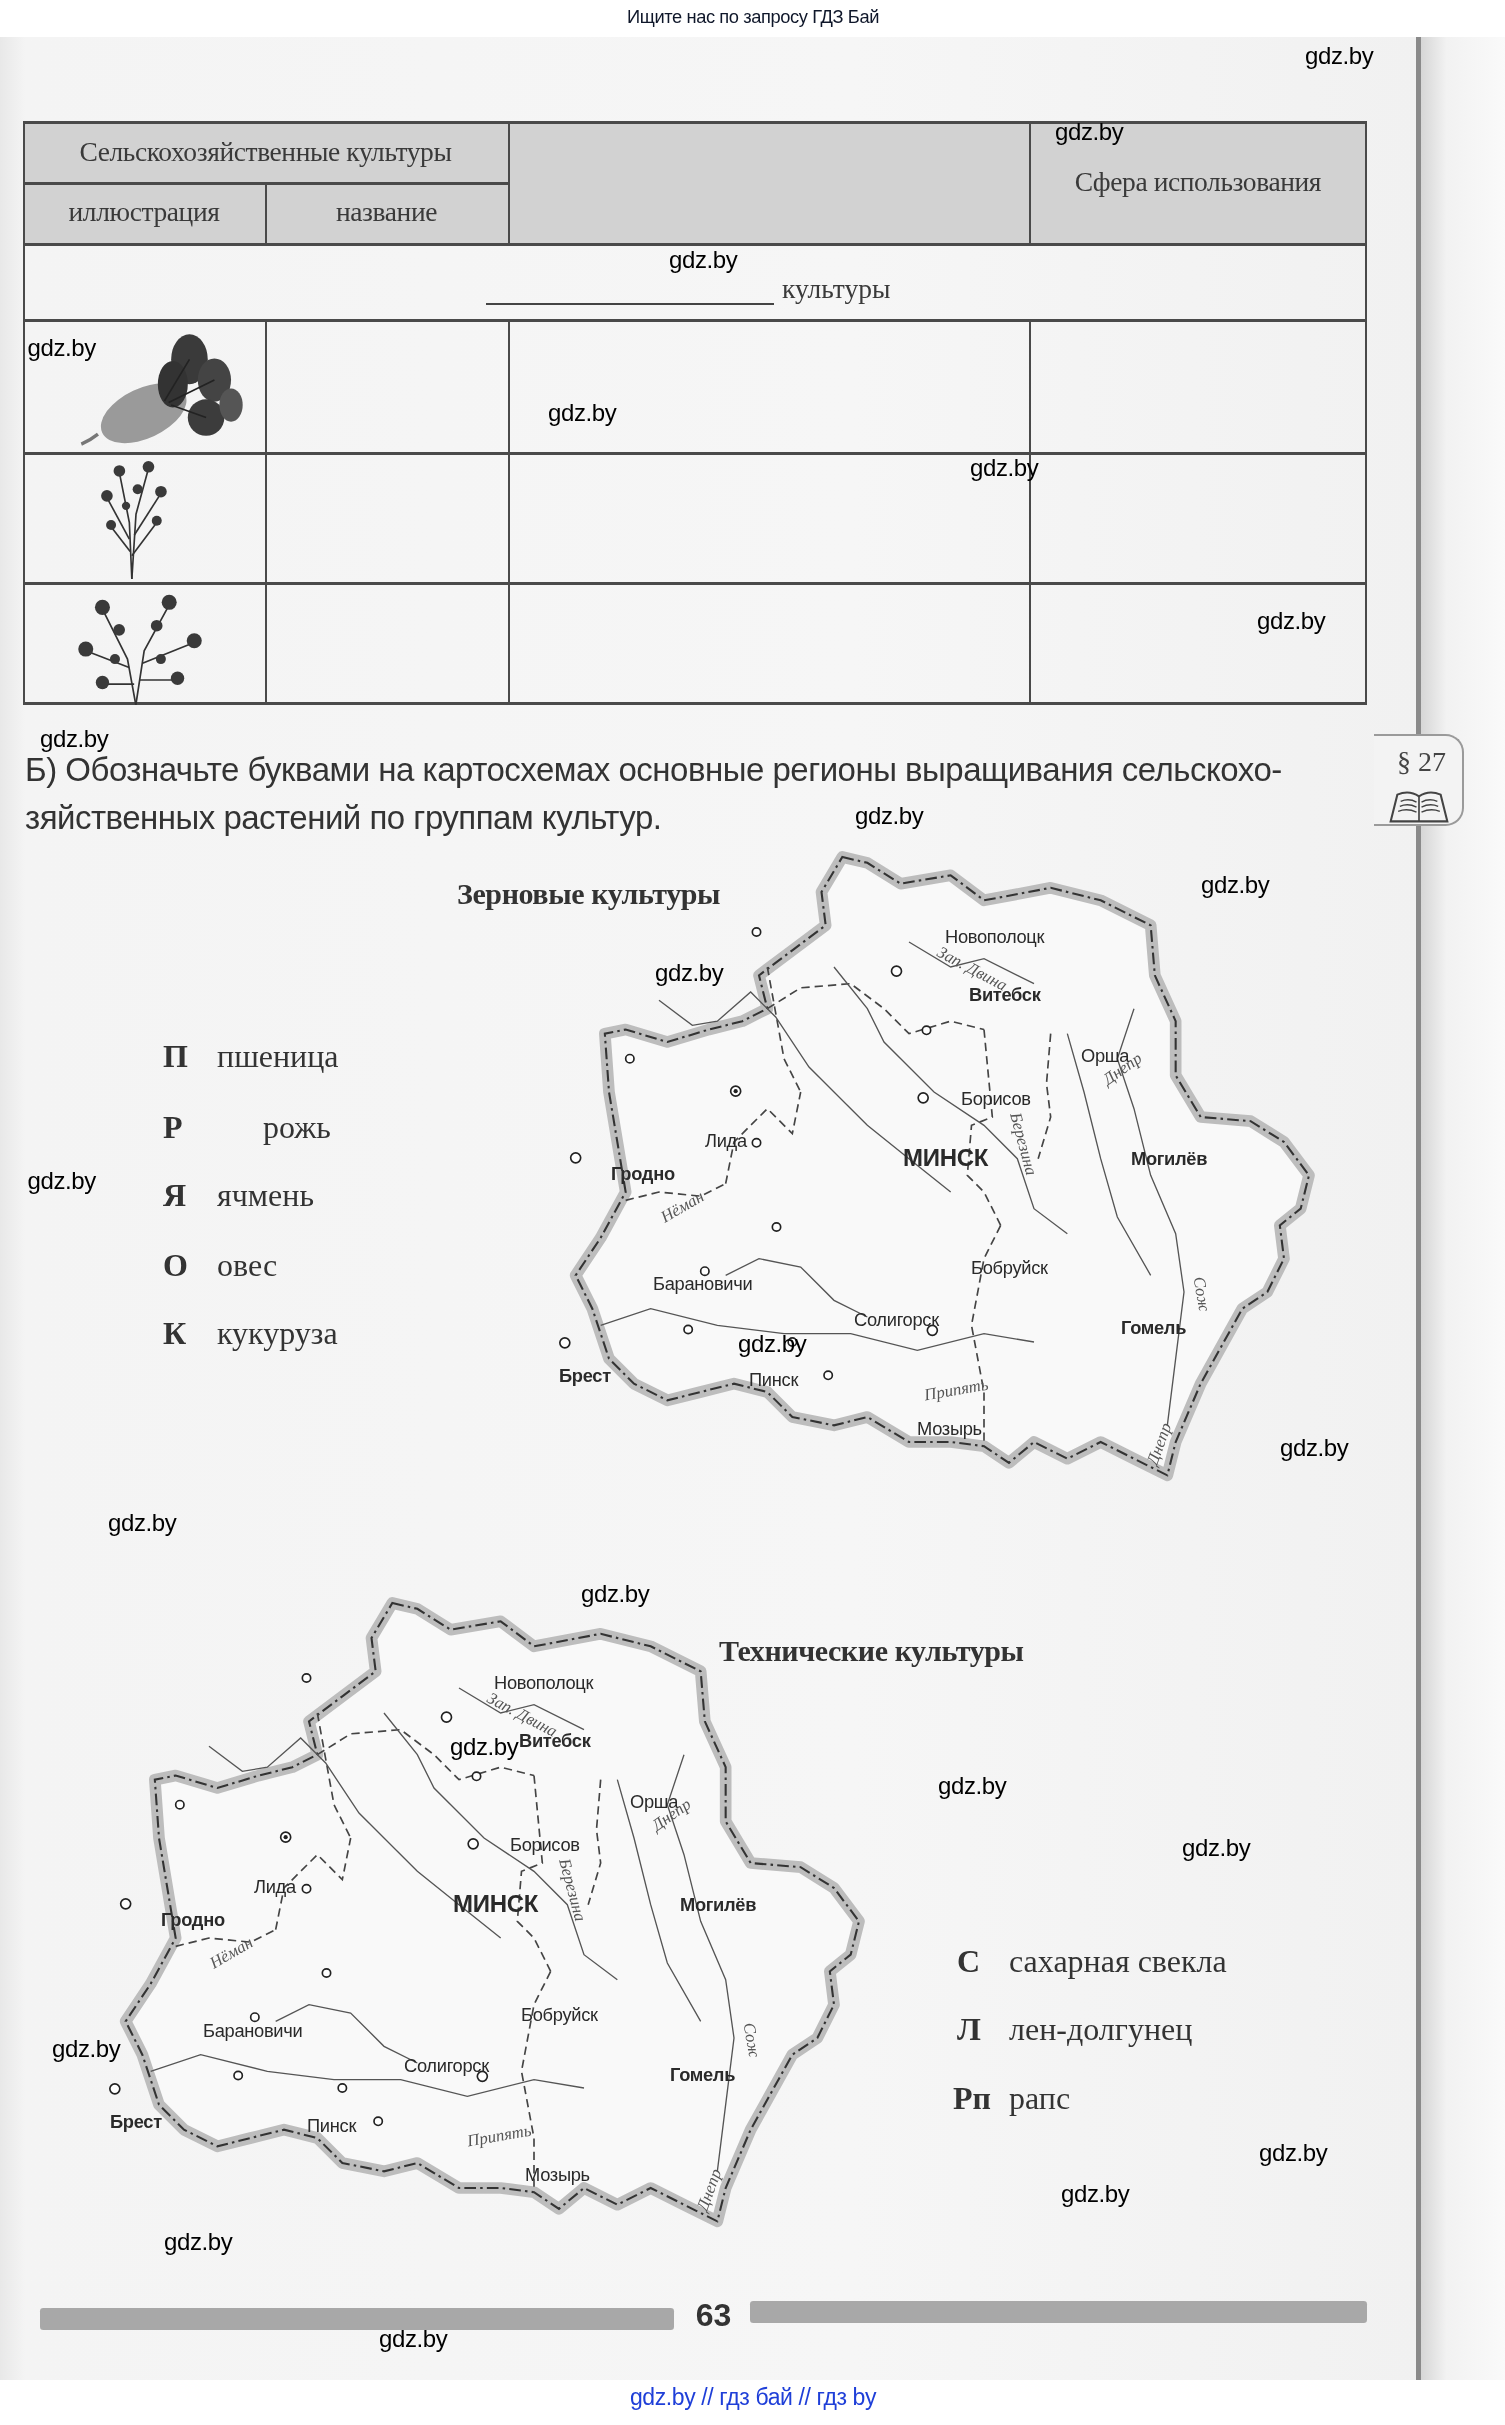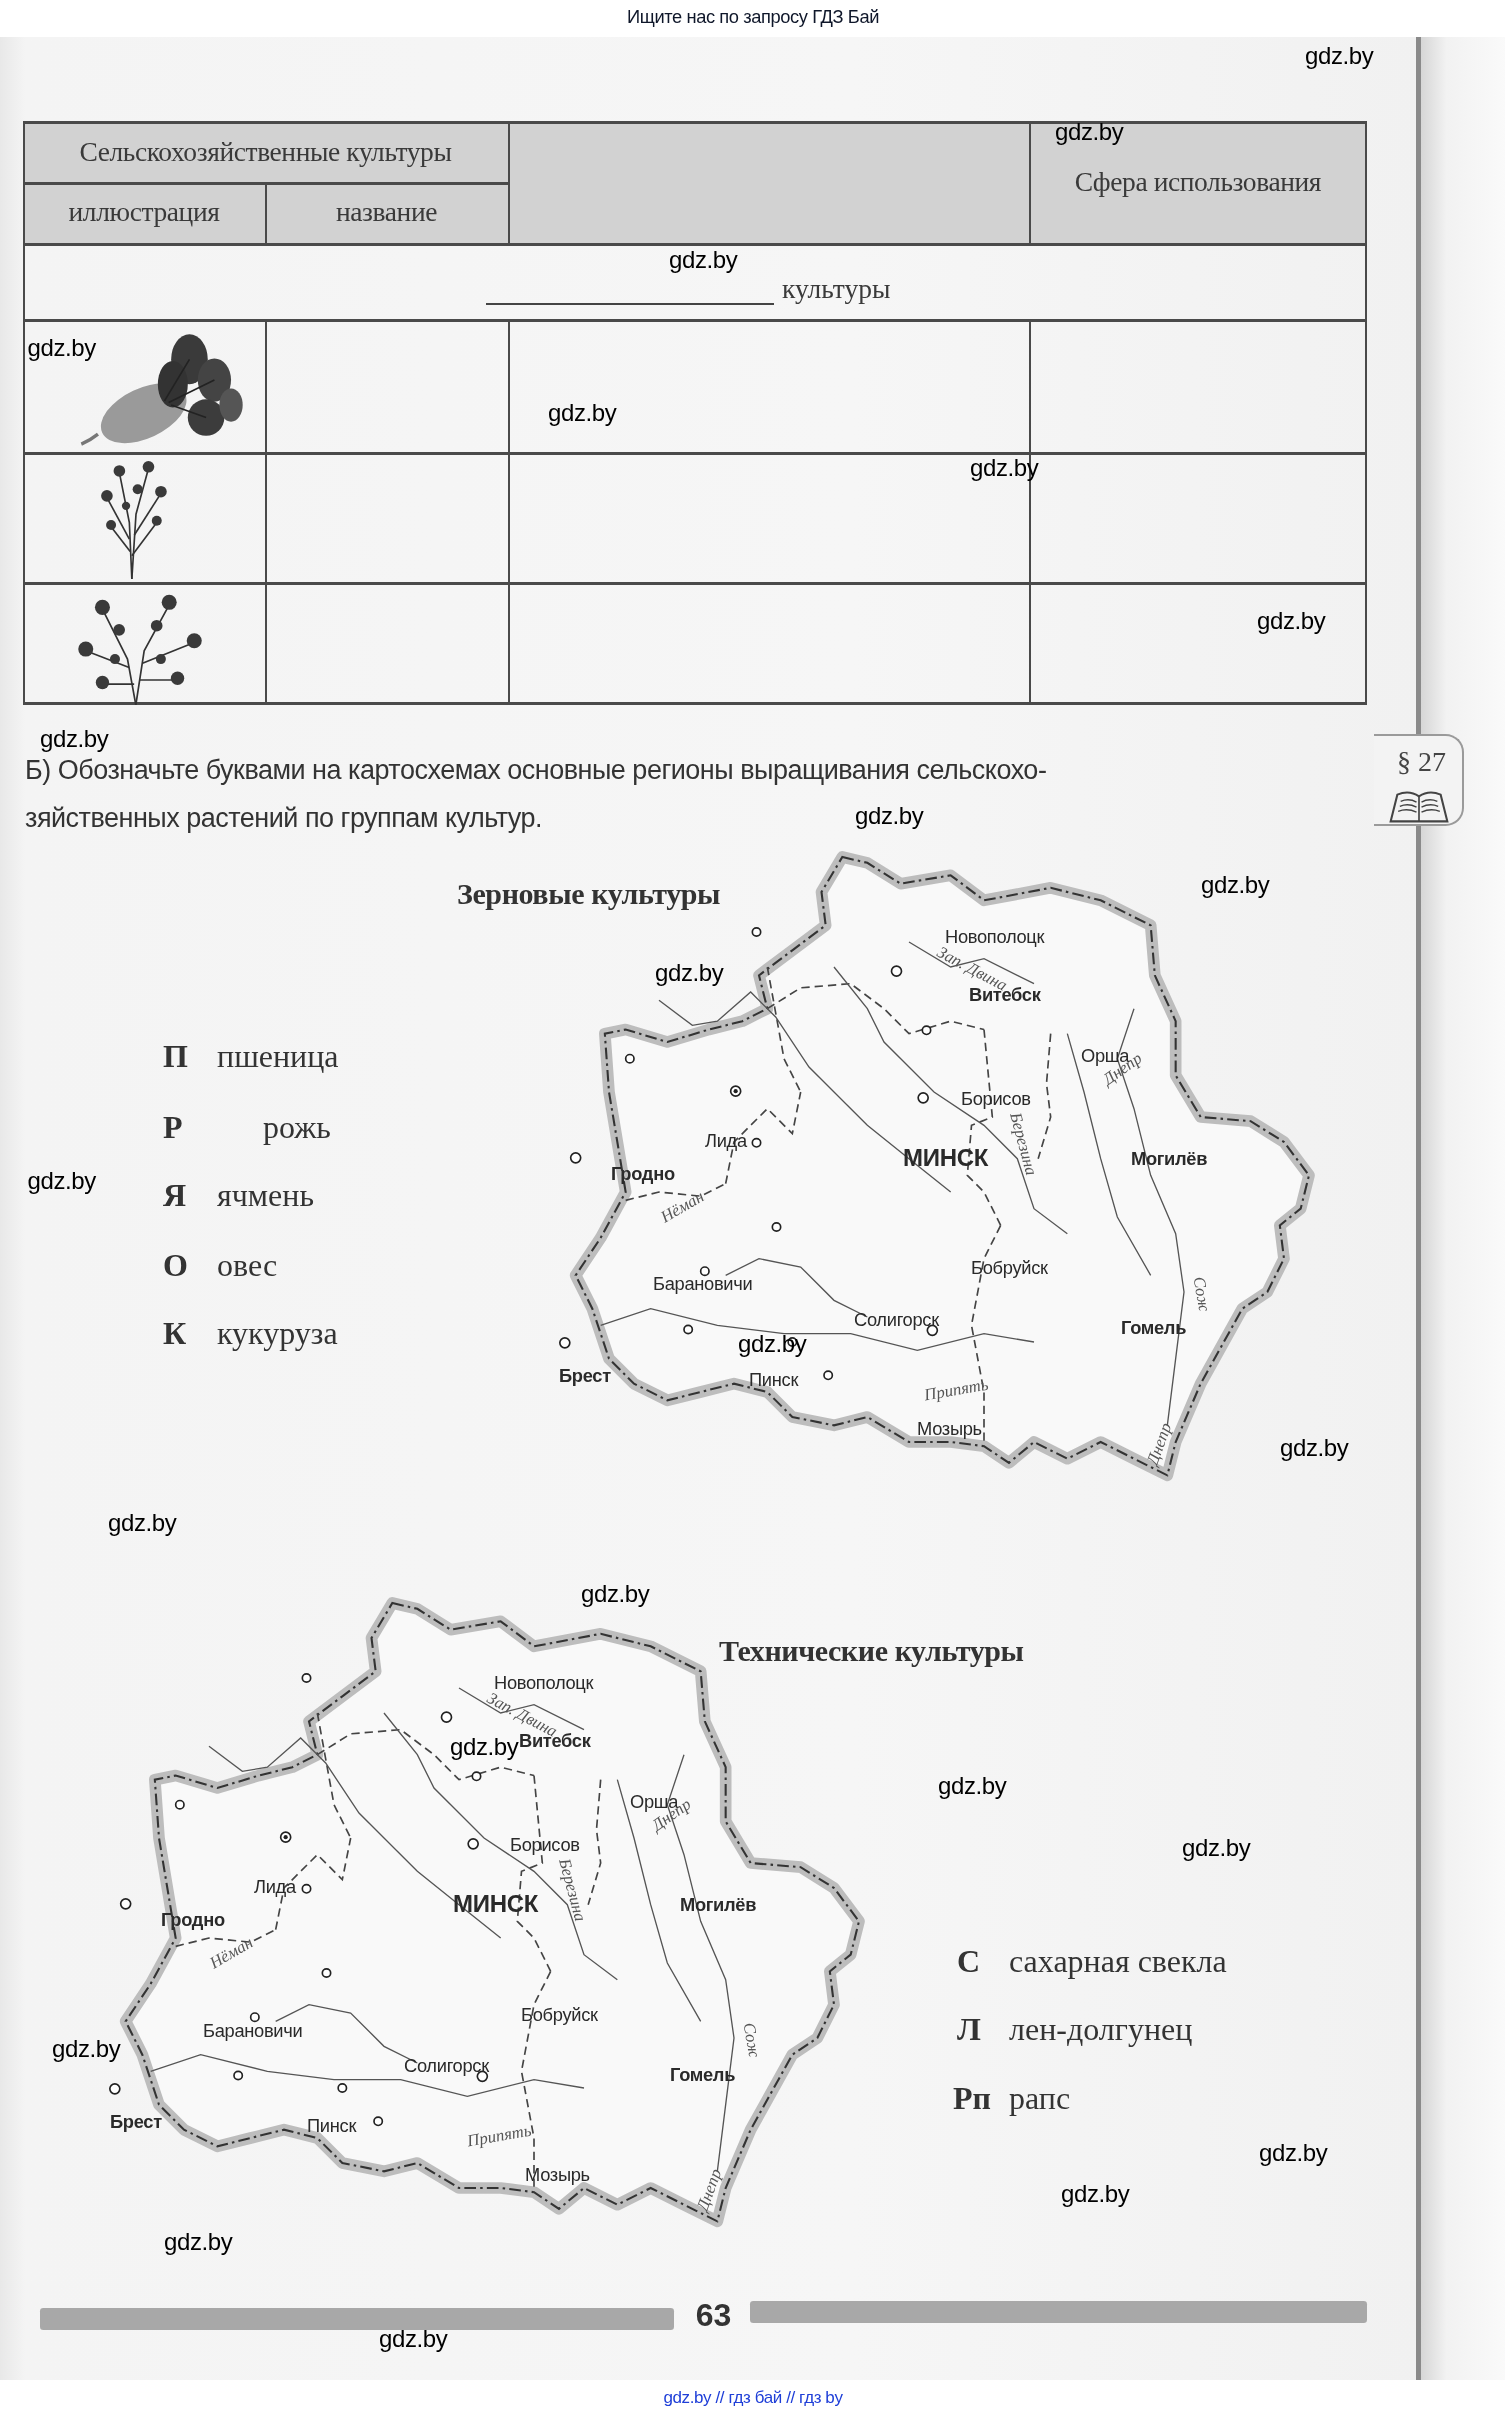--- a/index.html
+++ b/index.html
@@ -42,21 +42,21 @@
     color: #3a3a3a; text-align: center; line-height: 35px; letter-spacing: -0.4px;
   }
   .section-label {
     position: absolute; font-family: "Liberation Serif", serif; font-size: 27.5px; color: #3a3a3a;
   }
   .blank-line { position: absolute; height: 1.7px; background: #444; }
   .plant { position: absolute; }
   
   .task {
     position: absolute; left: 25px; top: 746px; width: 1351px;
-    font-family: "Liberation Sans", sans-serif; font-size: 27px; line-height: 48px;
+    font-family: "Liberation Sans", sans-serif; font-size: 33px; line-height: 48px;
     color: #333; letter-spacing: -0.5px;
   }
   .tab {
     position: absolute; left: 1374px; top: 734px; width: 90px; height: 92px;
     border: 2.5px solid #9a9a9a; border-left: none; border-radius: 0 18.3px 18.3px 0;
     background: #f3f3f3; box-sizing: border-box;
   }
   .tab-text {
     position: absolute; left: 23px; top: 10px; font-family: "Liberation Serif", serif;
     font-size: 28px; color: #444;
@@ -92,21 +92,21 @@
   .pg-bar-r {
     position: absolute; left: 750px; top: 2301px; width: 617px; height: 22px;
     background: #a8a8a8; border-radius: 3.3px;
   }
   .pg-num {
     position: absolute; left: 680px; top: 2297px; width: 67px; text-align: center;
     font-family: "Liberation Sans", sans-serif; font-weight: bold; font-size: 32px; color: #333;
   }
   .footer {
     position: absolute; left: 0; top: 2381px; width: 1506px; height: 33px;
-    text-align: center; line-height: 33px; font-size: 17px;
+    text-align: center; line-height: 33px; font-size: 23px;
     font-family: "Liberation Sans", sans-serif; letter-spacing: -0.4px;
   }
 </style>
 </head>
 <body>
 
 <div class="top-banner" style="color:#0f172a">Ищите нас по запросу ГДЗ Бай</div>
 
 <div class="page"></div>
 <div class="page-edge"></div>

